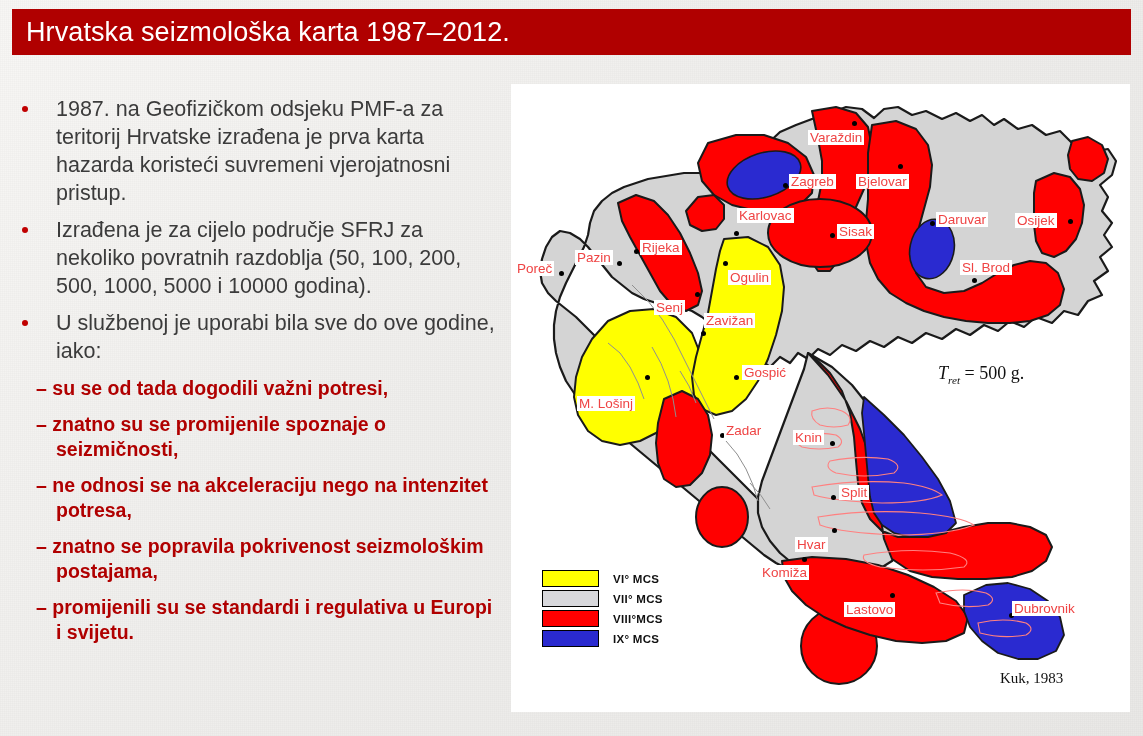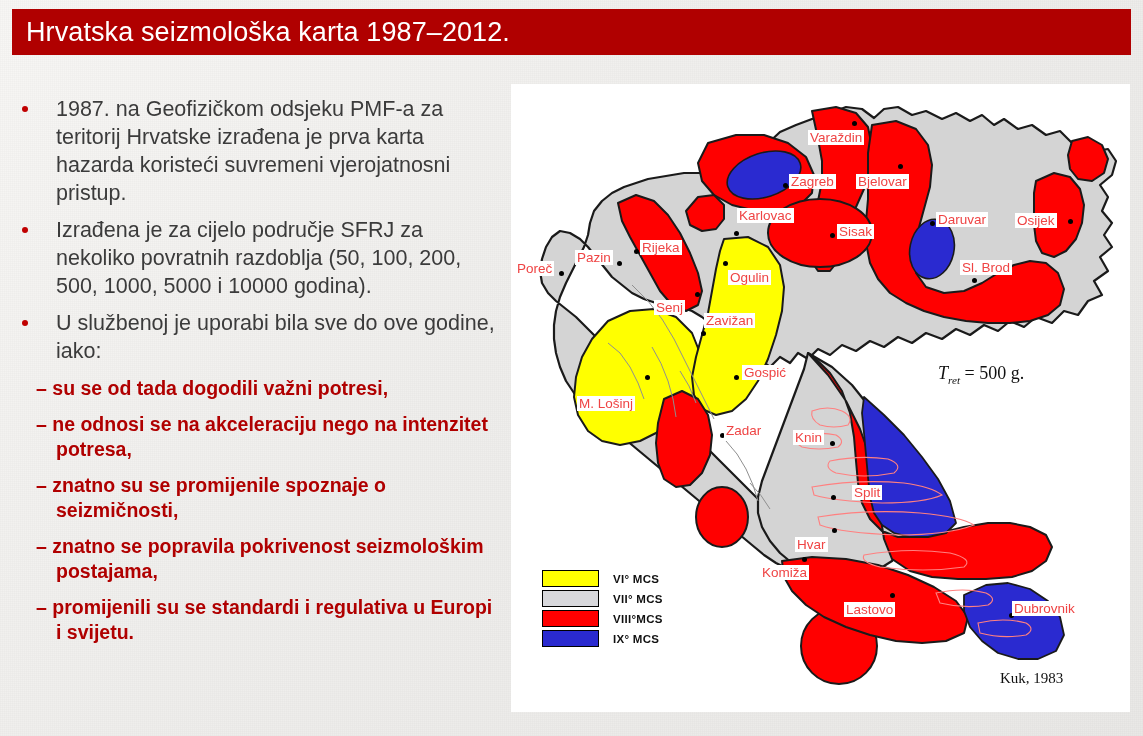--- a/index.html
+++ b/index.html
@@ -144,26 +144,26 @@
       <span>U službenoj je uporabi bila sve do ove godine, iako:</span>
     </div>
 
     <div class="lvl2">
       <span class="dash">–</span>
       <span class="l2txt">su se od tada dogodili važni potresi,</span>
     </div>
 
     <div class="lvl2">
       <span class="dash">–</span>
+      <span class="l2txt">znatno su se promijenile spoznaje o seizmičnosti,</span>
+    </div>
+
+    <div class="lvl2">
+      <span class="dash">–</span>
       <span class="l2txt">ne odnosi se na akceleraciju nego na intenzitet potresa,</span>
-    </div>
-
-    <div class="lvl2">
-      <span class="dash">–</span>
-      <span class="l2txt">znatno su se promijenile spoznaje o seizmičnosti,</span>
     </div>
 
     <div class="lvl2">
       <span class="dash">–</span>
       <span class="l2txt">znatno se popravila pokrivenost seizmološkim postajama,</span>
     </div>
 
     <div class="lvl2">
       <span class="dash">–</span>
       <span class="l2txt">promijenili su se standardi i regulativa u Europi i svijetu.</span>
@@ -323,21 +323,21 @@
           <div class="city-label" style="left: 192px; top: 228px;">Zavižan</div>
           <div class="city-dot" style="left: 133px; top: 290px;"></div>
           <div class="city-label" style="left: 65px; top: 281px; margin-top: 30px;">M. Lošinj</div>
           <div class="city-dot" style="left: 222px; top: 290px;"></div>
           <div class="city-label" style="left: 230px; top: 280px;">Gospić</div>
           <div class="city-dot" style="left: 208px; top: 348px;"></div>
           <div class="city-label" style="left: 212px; top: 338px;">Zadar</div>
           <div class="city-dot" style="left: 318px; top: 356px;"></div>
           <div class="city-label" style="left: 281px; top: 345px;">Knin</div>
           <div class="city-dot" style="left: 319px; top: 410px;"></div>
-          <div class="city-label" style="left: 340px; top: 400px;">Split</div>
+          <div class="city-label" style="left: 327px; top: 400px;">Split</div>
           <div class="city-dot" style="left: 320px; top: 443px;"></div>
           <div class="city-label" style="left: 283px; top: 452px;">Hvar</div>
           <div class="city-dot" style="left: 290px; top: 472px;"></div>
           <div class="city-label" style="left: 248px; top: 480px;">Komiža</div>
           <div class="city-dot" style="left: 378px; top: 508px;"></div>
           <div class="city-label" style="left: 332px; top: 517px;">Lastovo</div>
           <div class="city-dot" style="left: 497px; top: 528px;"></div>
           <div class="city-label" style="left: 500px; top: 516px;">Dubrovnik</div>
         </div>
 

